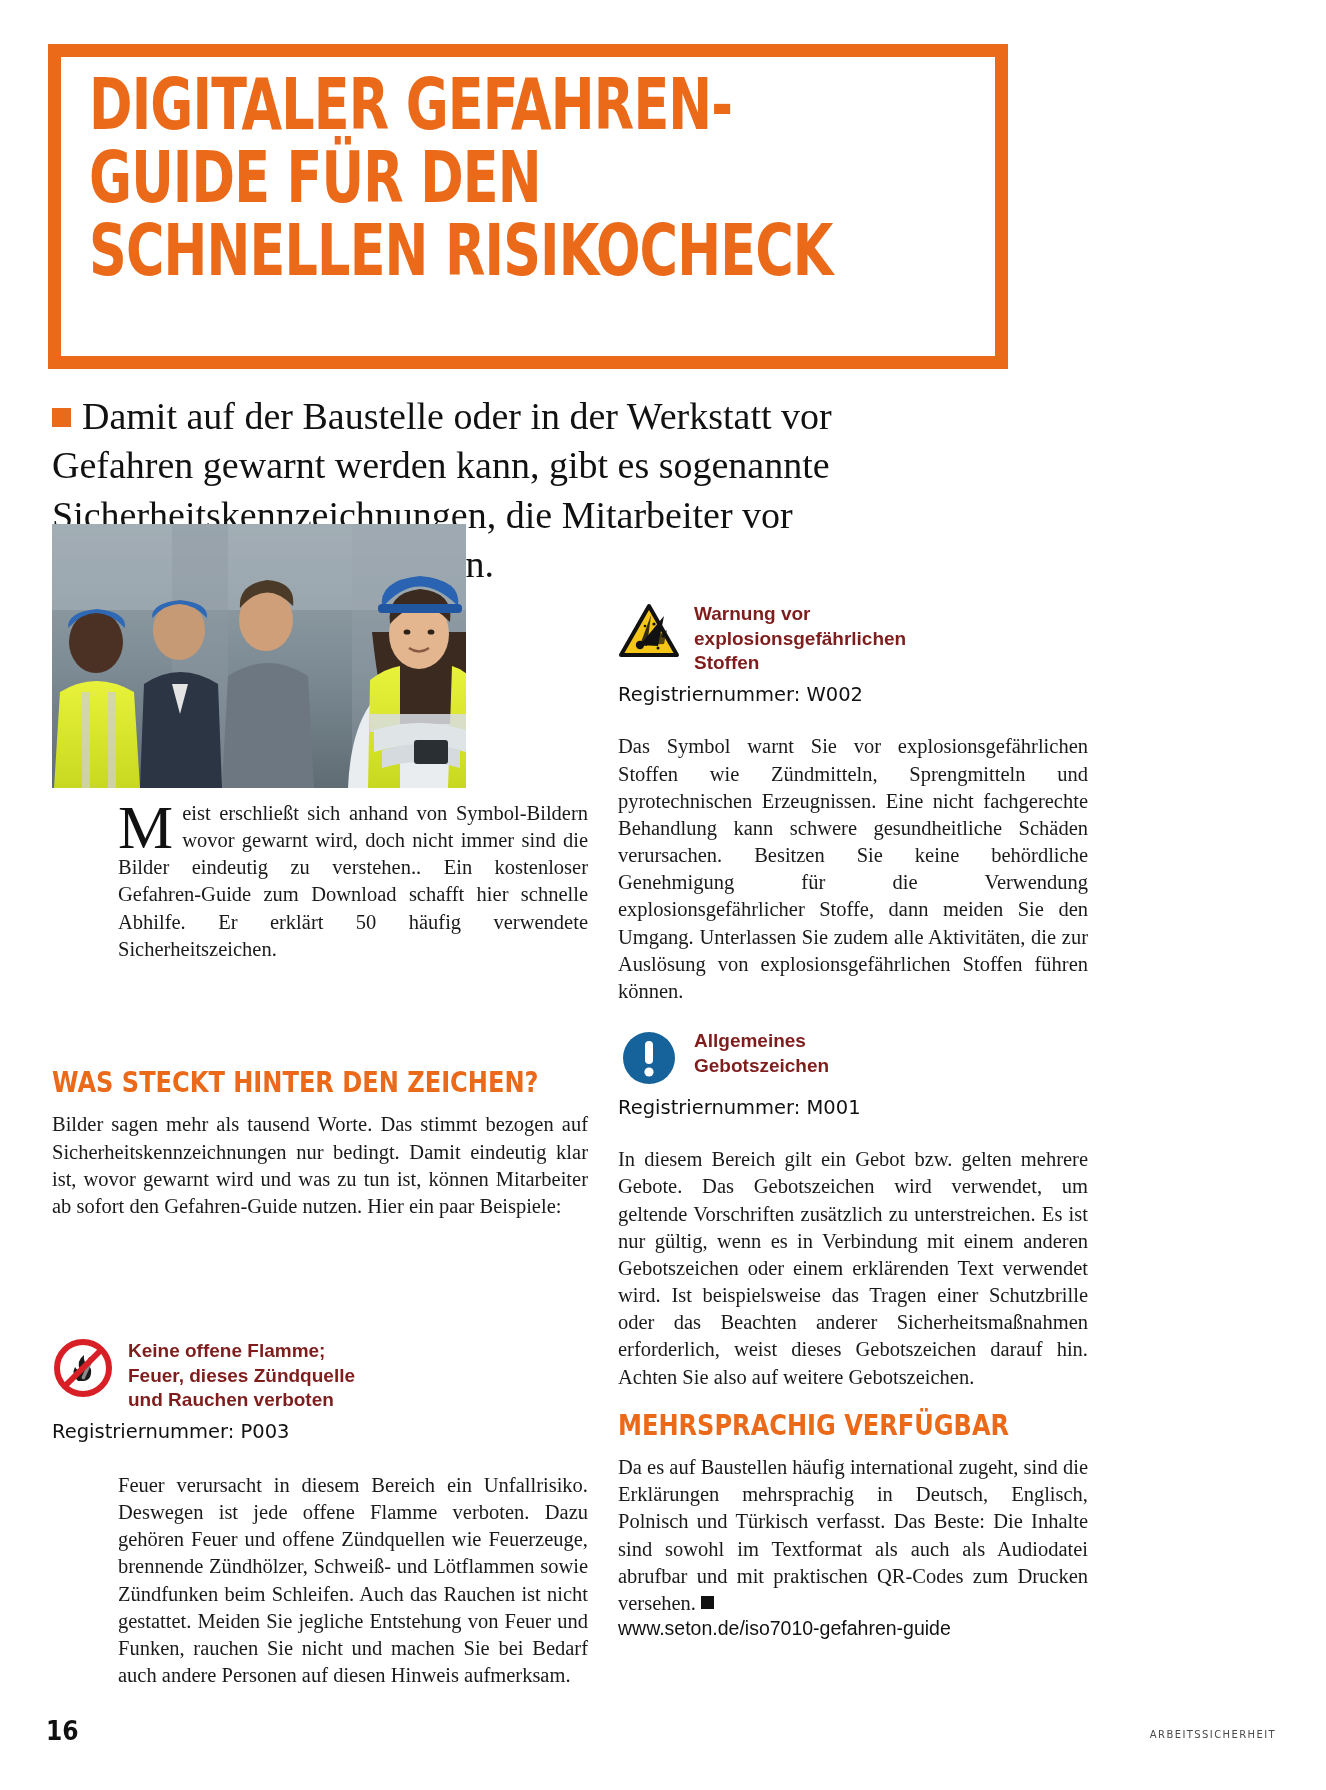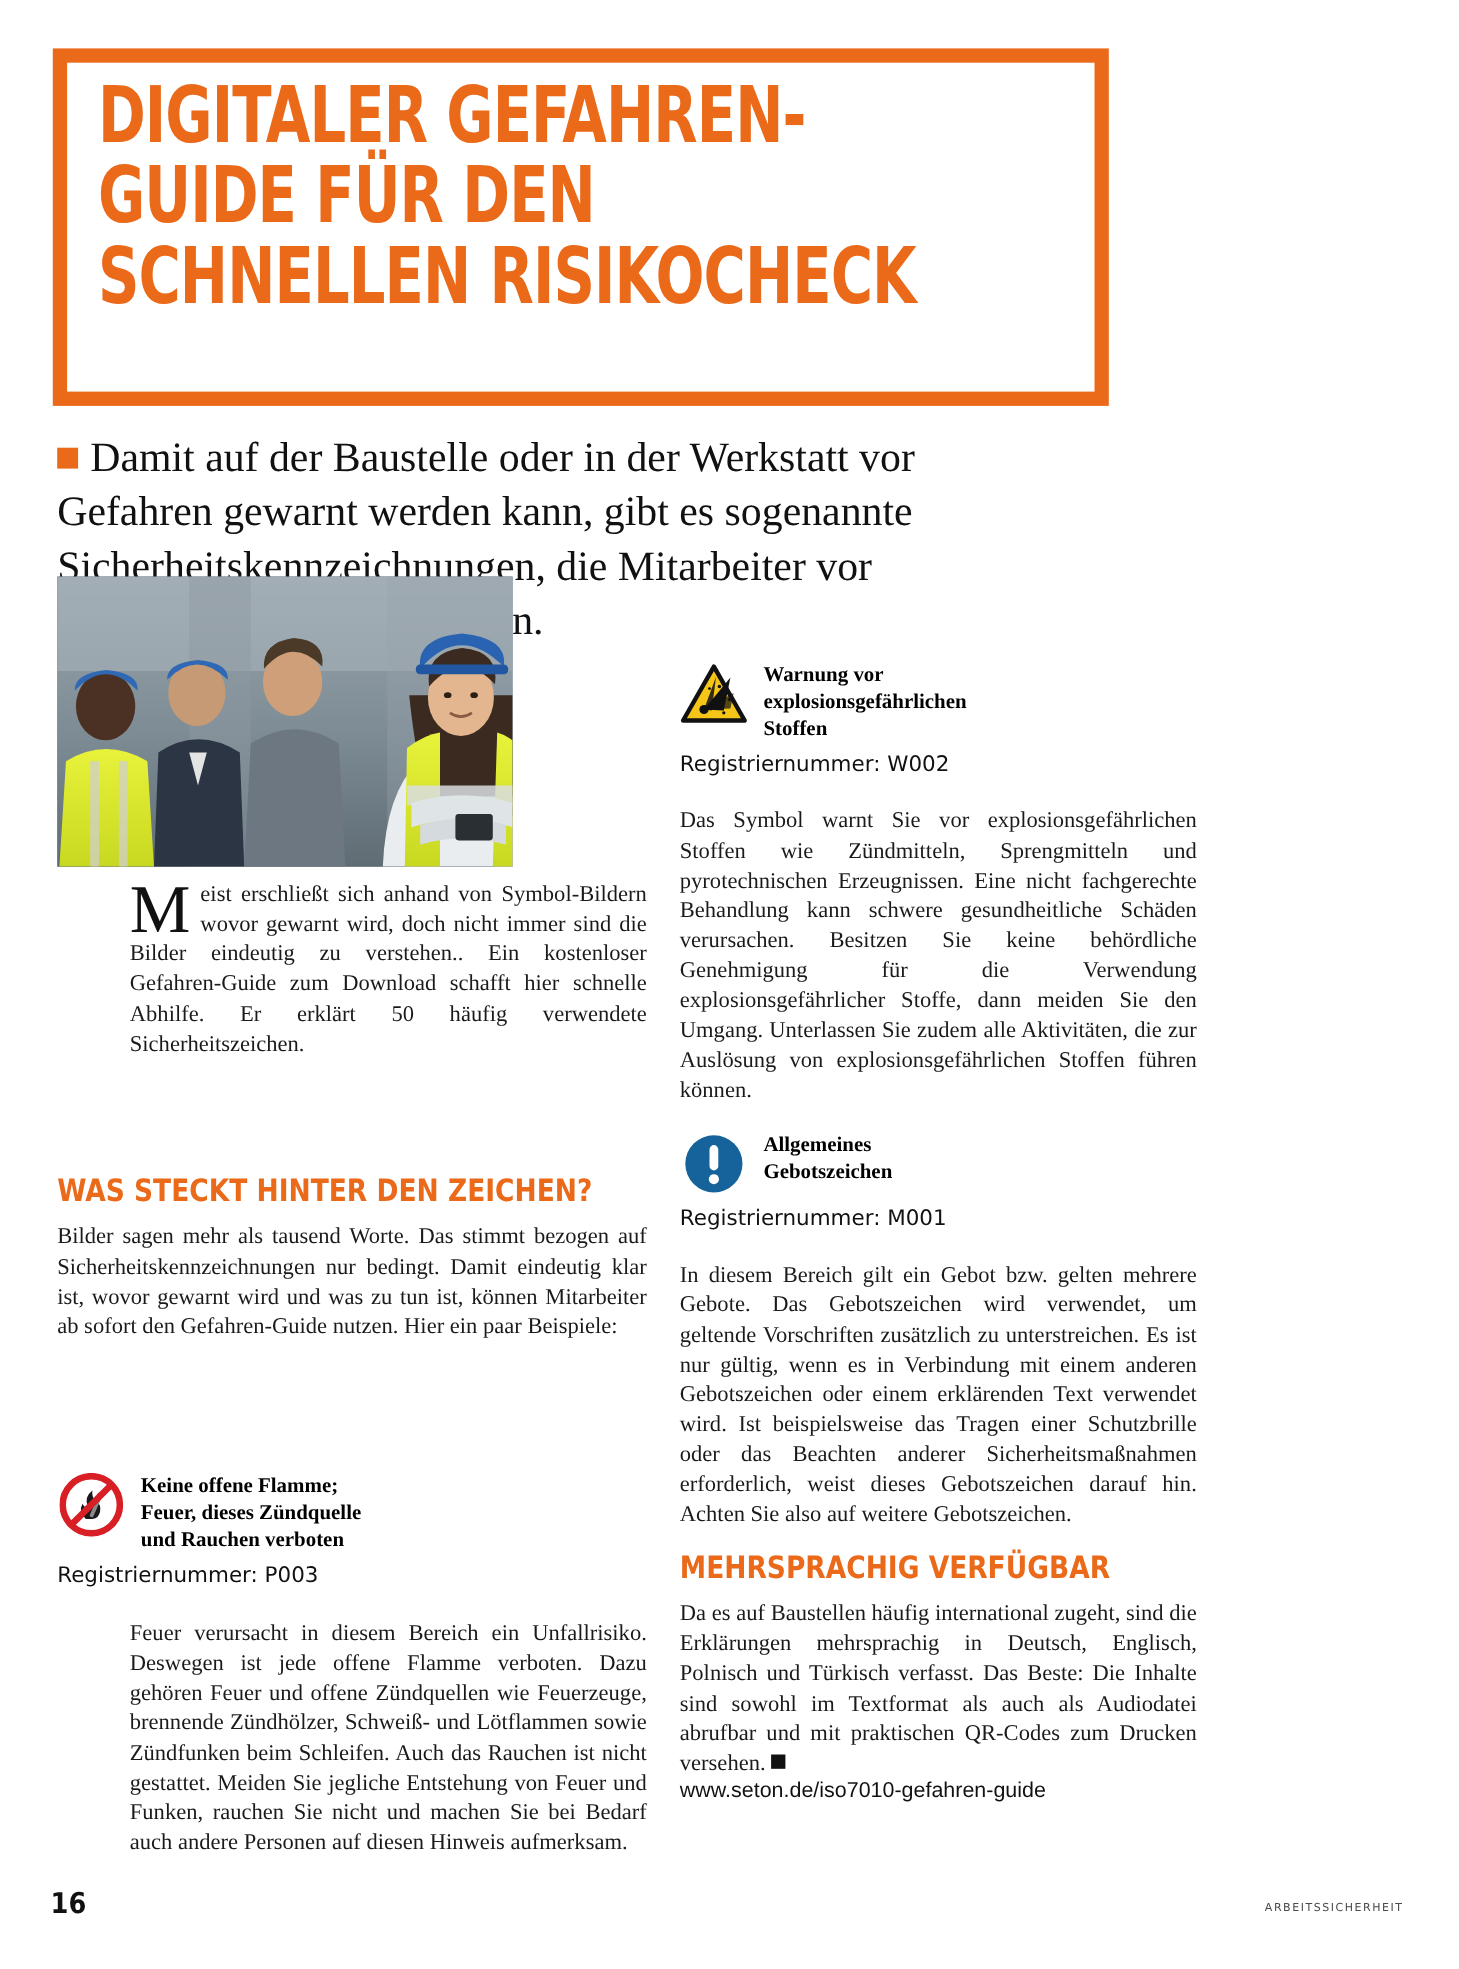--- a/index.html
+++ b/index.html
@@ -120,25 +120,25 @@
     display:flex;
     align-items:flex-start;
     gap:14px;
   }
   .sign-icon{
     flex:0 0 auto;
     width:62px; height:62px;
     display:flex; align-items:center; justify-content:center;
   }
   .sign-title{
-    font-family:Liberation Serif, serif;
+    font-family:Liberation Sans, sans-serif;
     font-weight:700;
     font-size:19px;
     line-height:1.30;
-    color:#000000;
+    color:#7f1d1d;
     padding-top:2px;
   }
   .sign-reg{
     font-family:"DejaVu Sans", sans-serif;
     font-size:19.5px;
     line-height:1.3;
     color:#111;
     margin-top:6px;
   }
 

